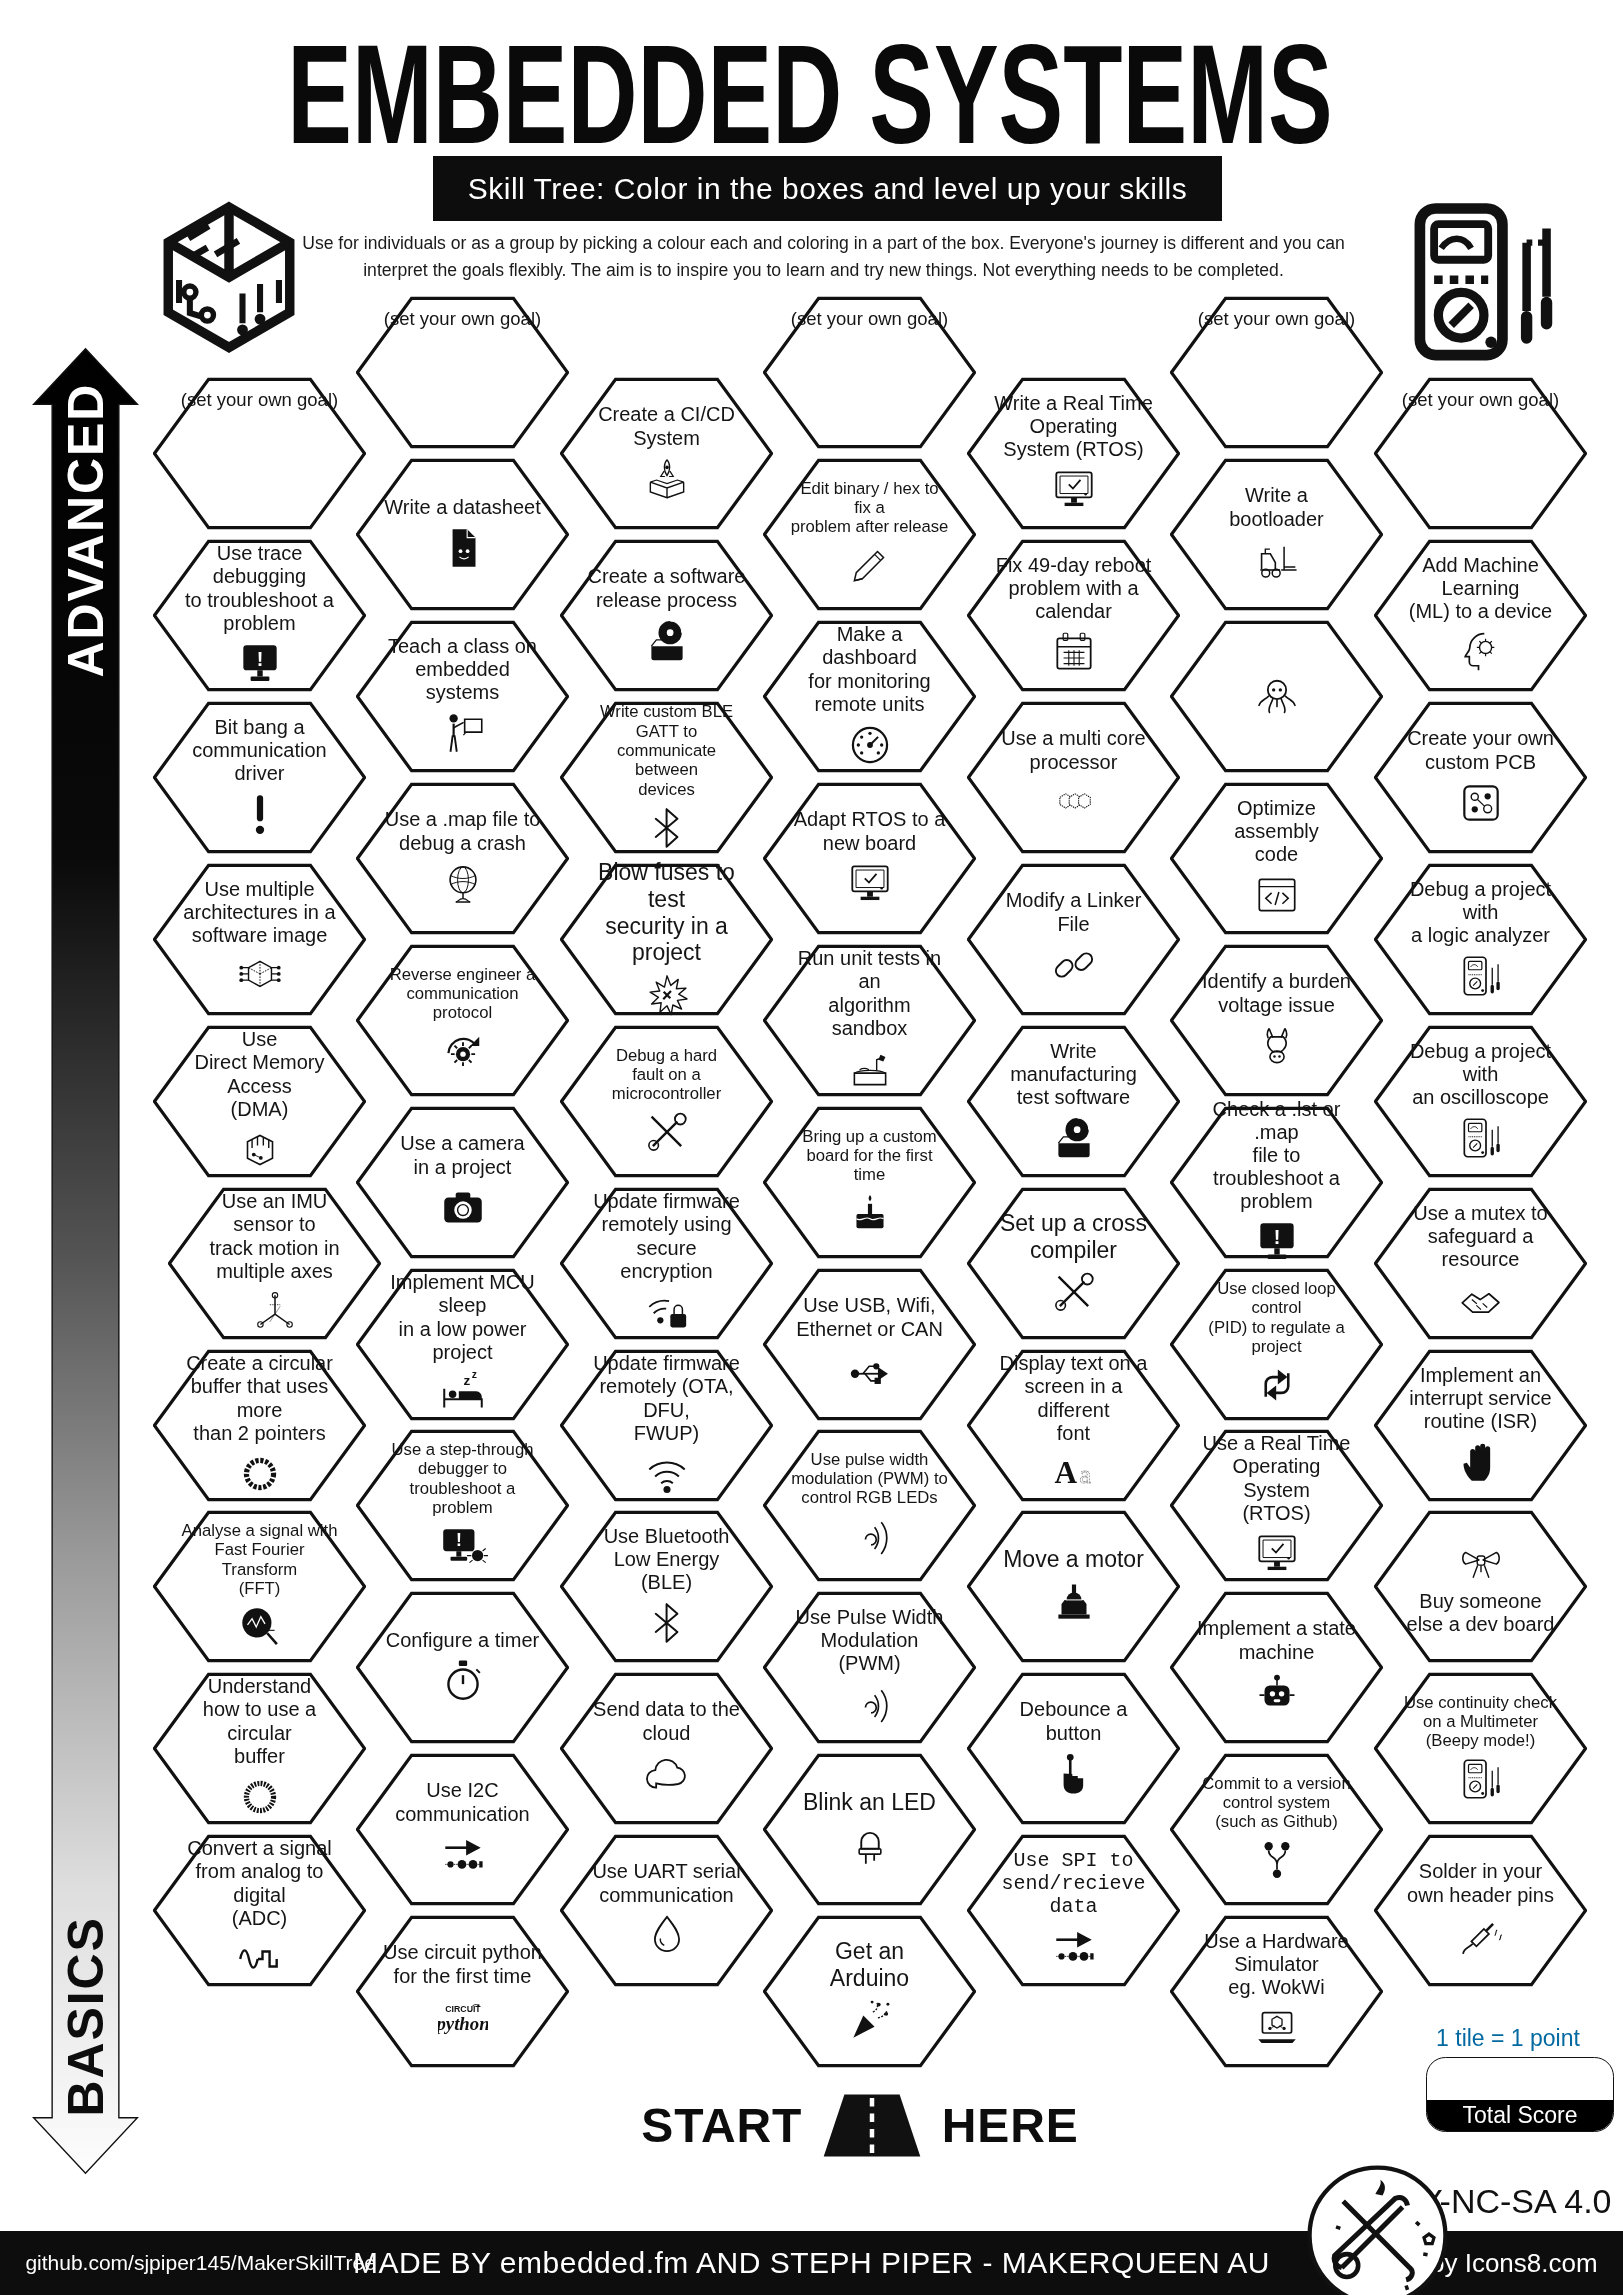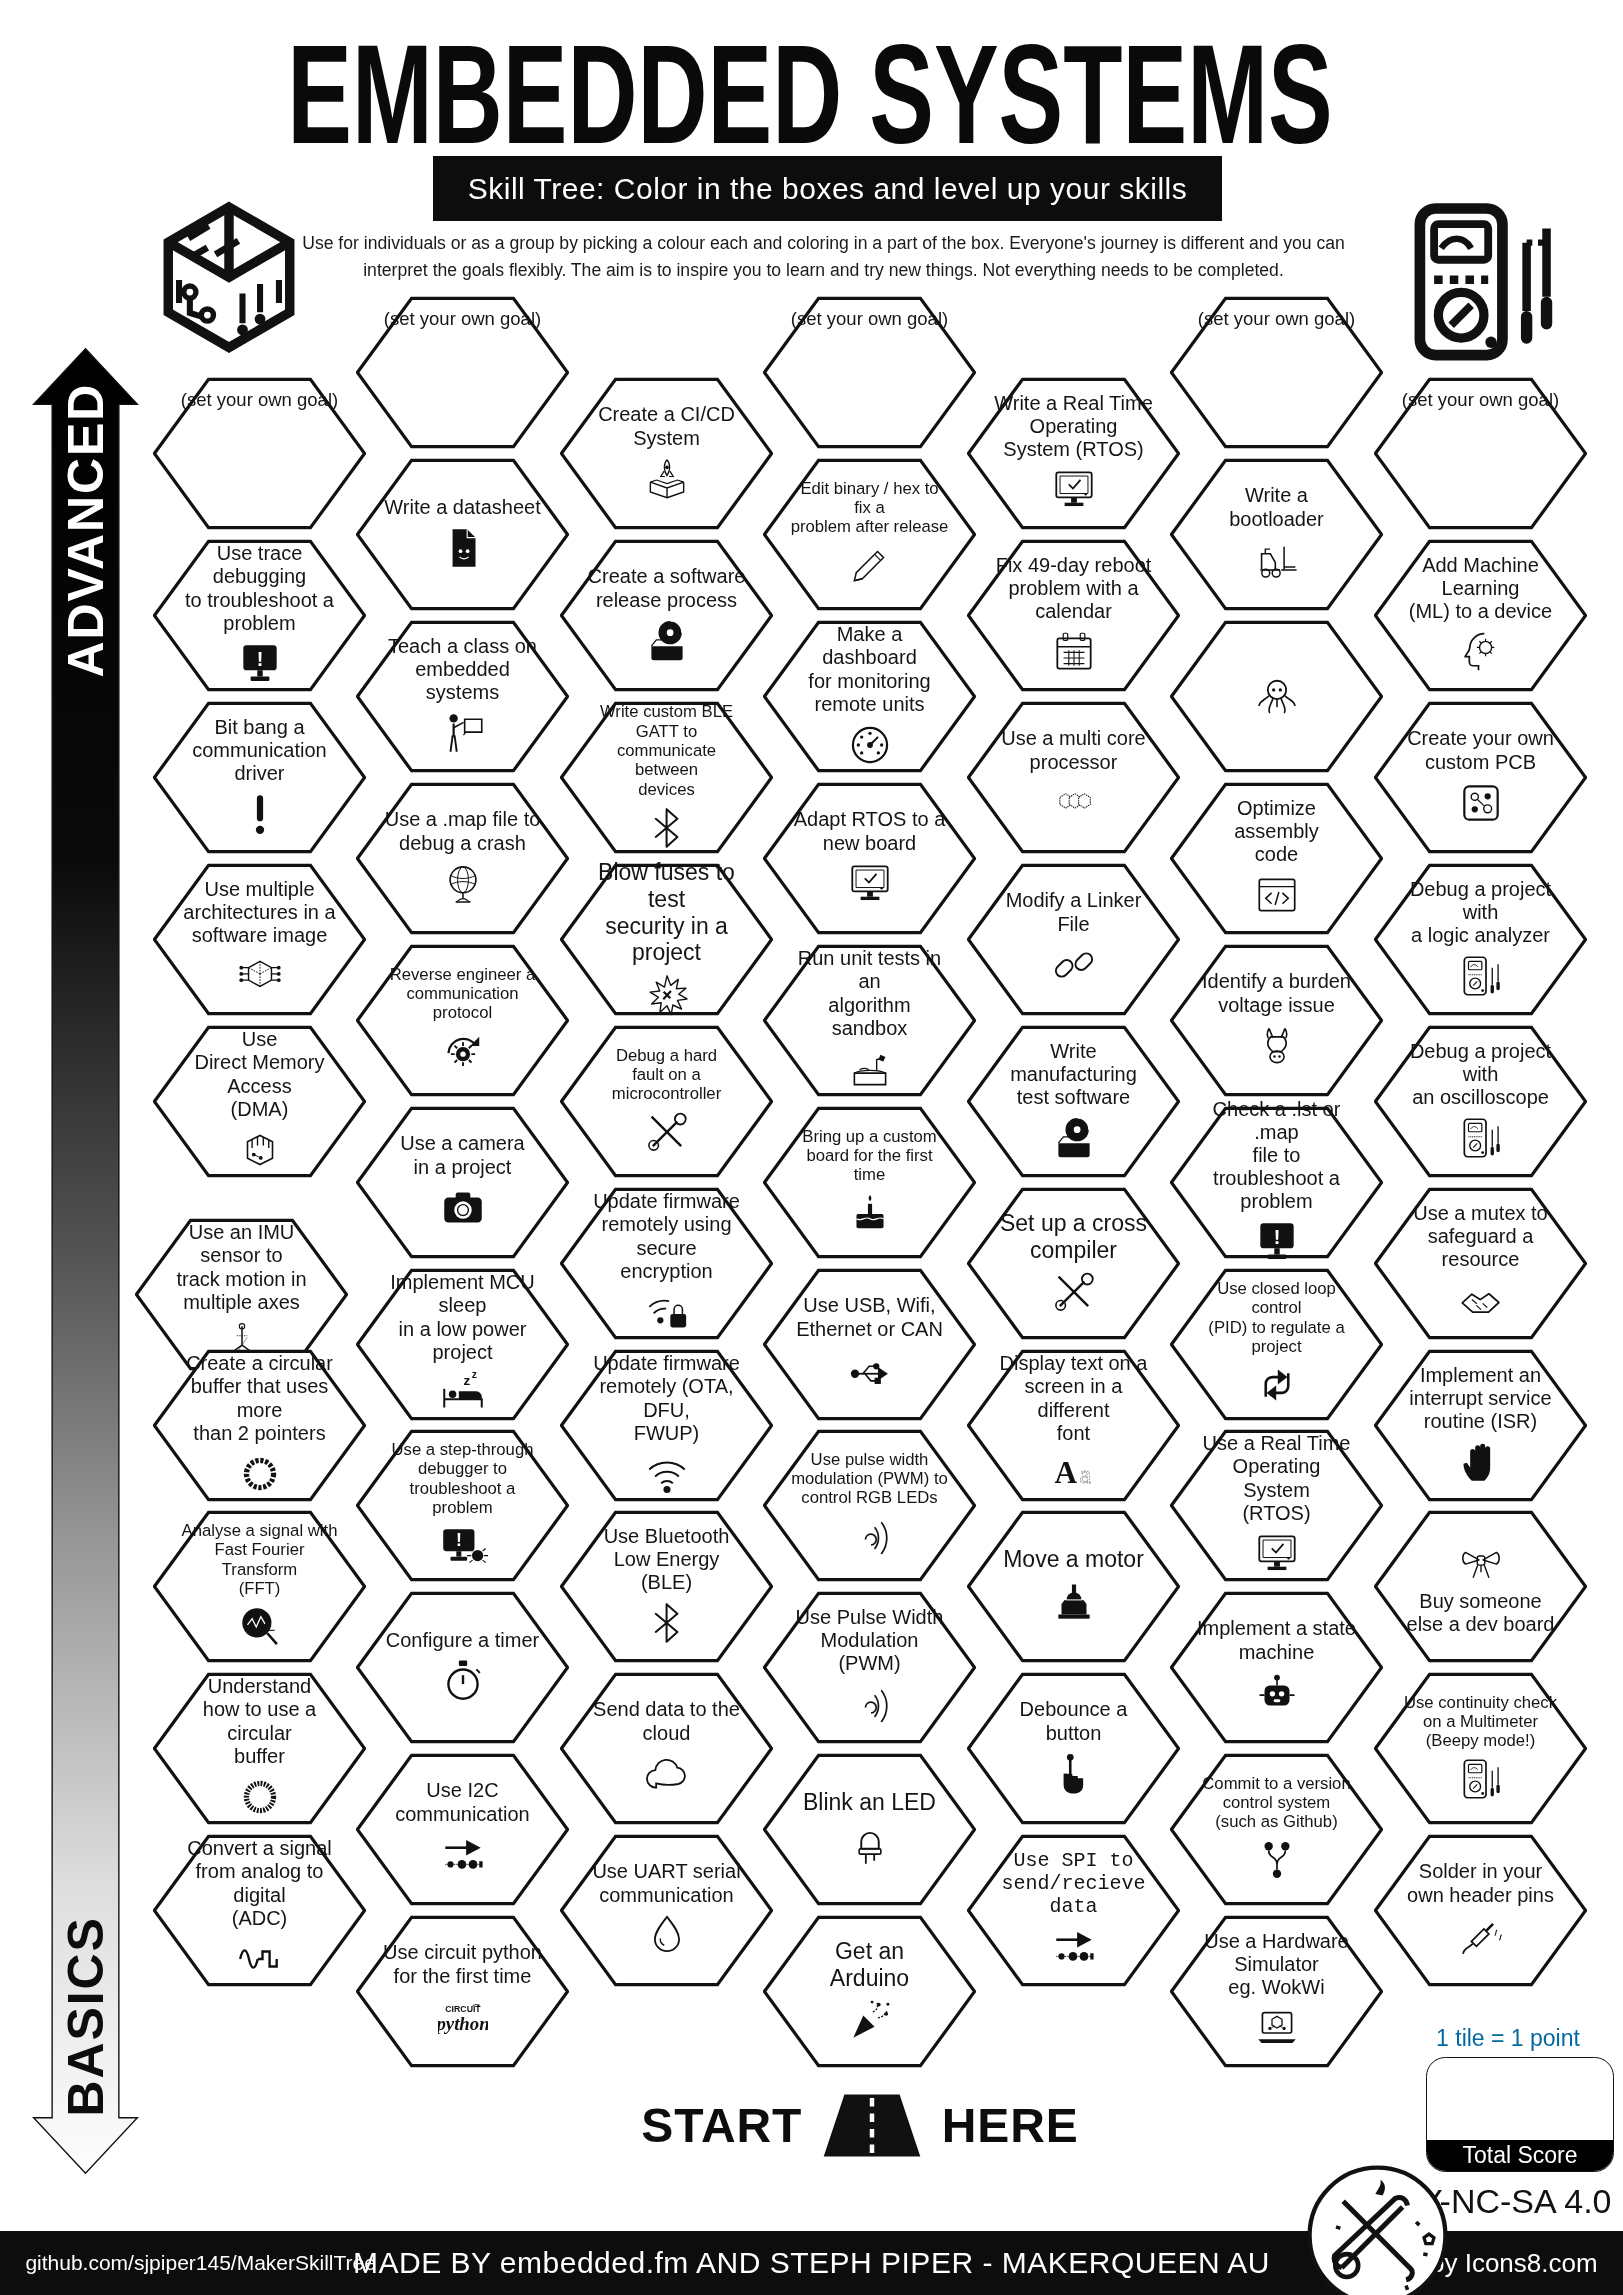--- a/index.html
+++ b/index.html
@@ -41,21 +41,21 @@
   .hex-icon svg *{vector-effect:non-scaling-stroke;}
   
   #start-here{position:absolute;left:638px;top:2091px;width:444px;display:flex;align-items:center;
               justify-content:center;gap:16.7px;}
   #start-here .word{font-size:48px;font-weight:bold;letter-spacing:0.9px;color:#0d0d0d;}
   #road-icon{width:106px;height:69px;}
   #name-row{position:absolute;left:178px;top:2170px;width:555px;display:flex;align-items:flex-end;gap:8.3px;}
   #name-label{font-size:28px;color:#111;}
   #name-line{flex:1;height:27px;border-bottom:1.9px solid #111;}
   #tile-note{position:absolute;left:1406px;top:2025px;width:204px;text-align:center;font-size:23px;color:#0369a1;}
-  #score-box{position:absolute;left:1426px;top:2057px;width:188px;height:115px;background:#fff;
+  #score-box{position:absolute;left:1426px;top:2057px;width:188px;height:75px;background:#fff;
              border:1.4px solid #111;border-radius:19.4px;overflow:hidden;box-sizing:border-box;}
   #score-box .score-bar{position:absolute;left:0;right:0;bottom:0;height:31px;background:#000;
              display:flex;align-items:center;justify-content:center;color:#fff;font-size:23px;}
   #license{position:absolute;right:18.5px;top:2182px;font-size:34px;color:#111;}
   #cc-logo{position:absolute;left:1306px;top:2164px;width:143px;height:143px;z-index:5;}
   #footer{position:absolute;left:0;bottom:0;width:1623px;height:64px;background:#0d0d0d;color:#fff;
           display:flex;align-items:center;}
   #footer .f-left{position:absolute;left:25.4px;font-size:21px;}
   #footer .f-center{position:absolute;left:0;right:0;text-align:center;font-size:30px;letter-spacing:0.5px;}
   #footer .f-right{position:absolute;right:25.4px;font-size:26px;}
@@ -188,21 +188,21 @@
 (DMA)</div>
           <div class="hex-icon"><svg viewBox="0 0 24 24">
               <path d="M6 8l6-3 6 3v8l-6 3-6-3z" fill="none" stroke="#111" stroke-width="1.6"></path>
               <path d="M8.2 7v4m2.6-5.2v4m2.8-4v4m2.6-2.8v4" stroke="#111" stroke-width="1.4"></path>
               <circle cx="9" cy="14.2" r="0.9" fill="#111"></circle>
               <circle cx="12.4" cy="15.8" r="0.9" fill="#111"></circle>
               <path d="M9 14.2l3.4 1.6" stroke="#111" stroke-width="0.9"></path>
             </svg></div>
         </div>
       </div>
-      <div class="hex" style="left: 135px; top: 1187px; margin-top: 31px;">
+      <div class="hex" style="left: 168px; top: 1187px;">
         <svg class="hex-svg" viewBox="0 0 460 330" preserveAspectRatio="none">
           <polygon points="3,165 120,5 340,5 457,165 340,325 120,325"></polygon>
         </svg>
         <div class="hex-content">
           <div class="hex-label">Use an IMU sensor to
 track motion in
 multiple axes</div>
           <div class="hex-icon"><svg viewBox="0 0 24 24">
               <path d="M12 4v9M12 13l-7 5M12 13l7 5" stroke="#111" stroke-width="1.5" fill="none"></path>
               <circle cx="12" cy="4" r="1.3" fill="none" stroke="#111" stroke-width="1.1"></circle>

